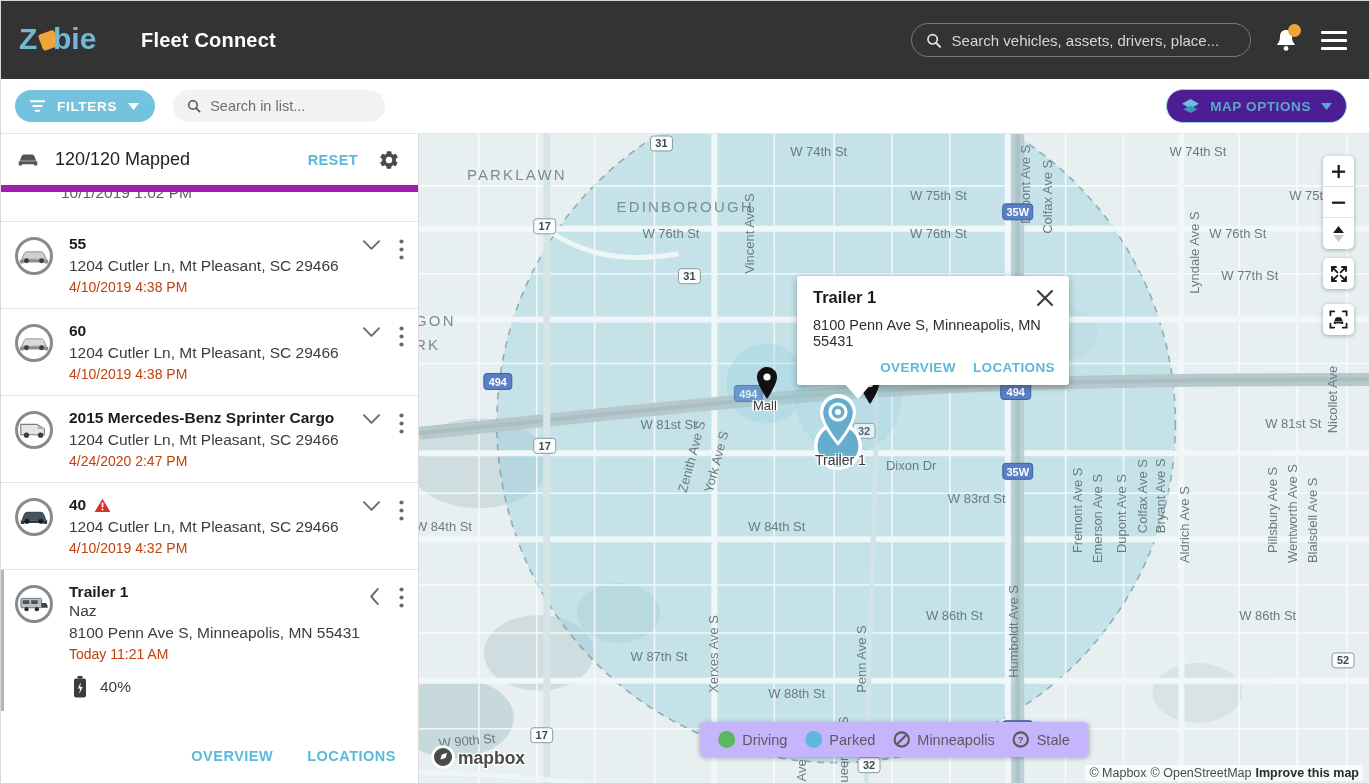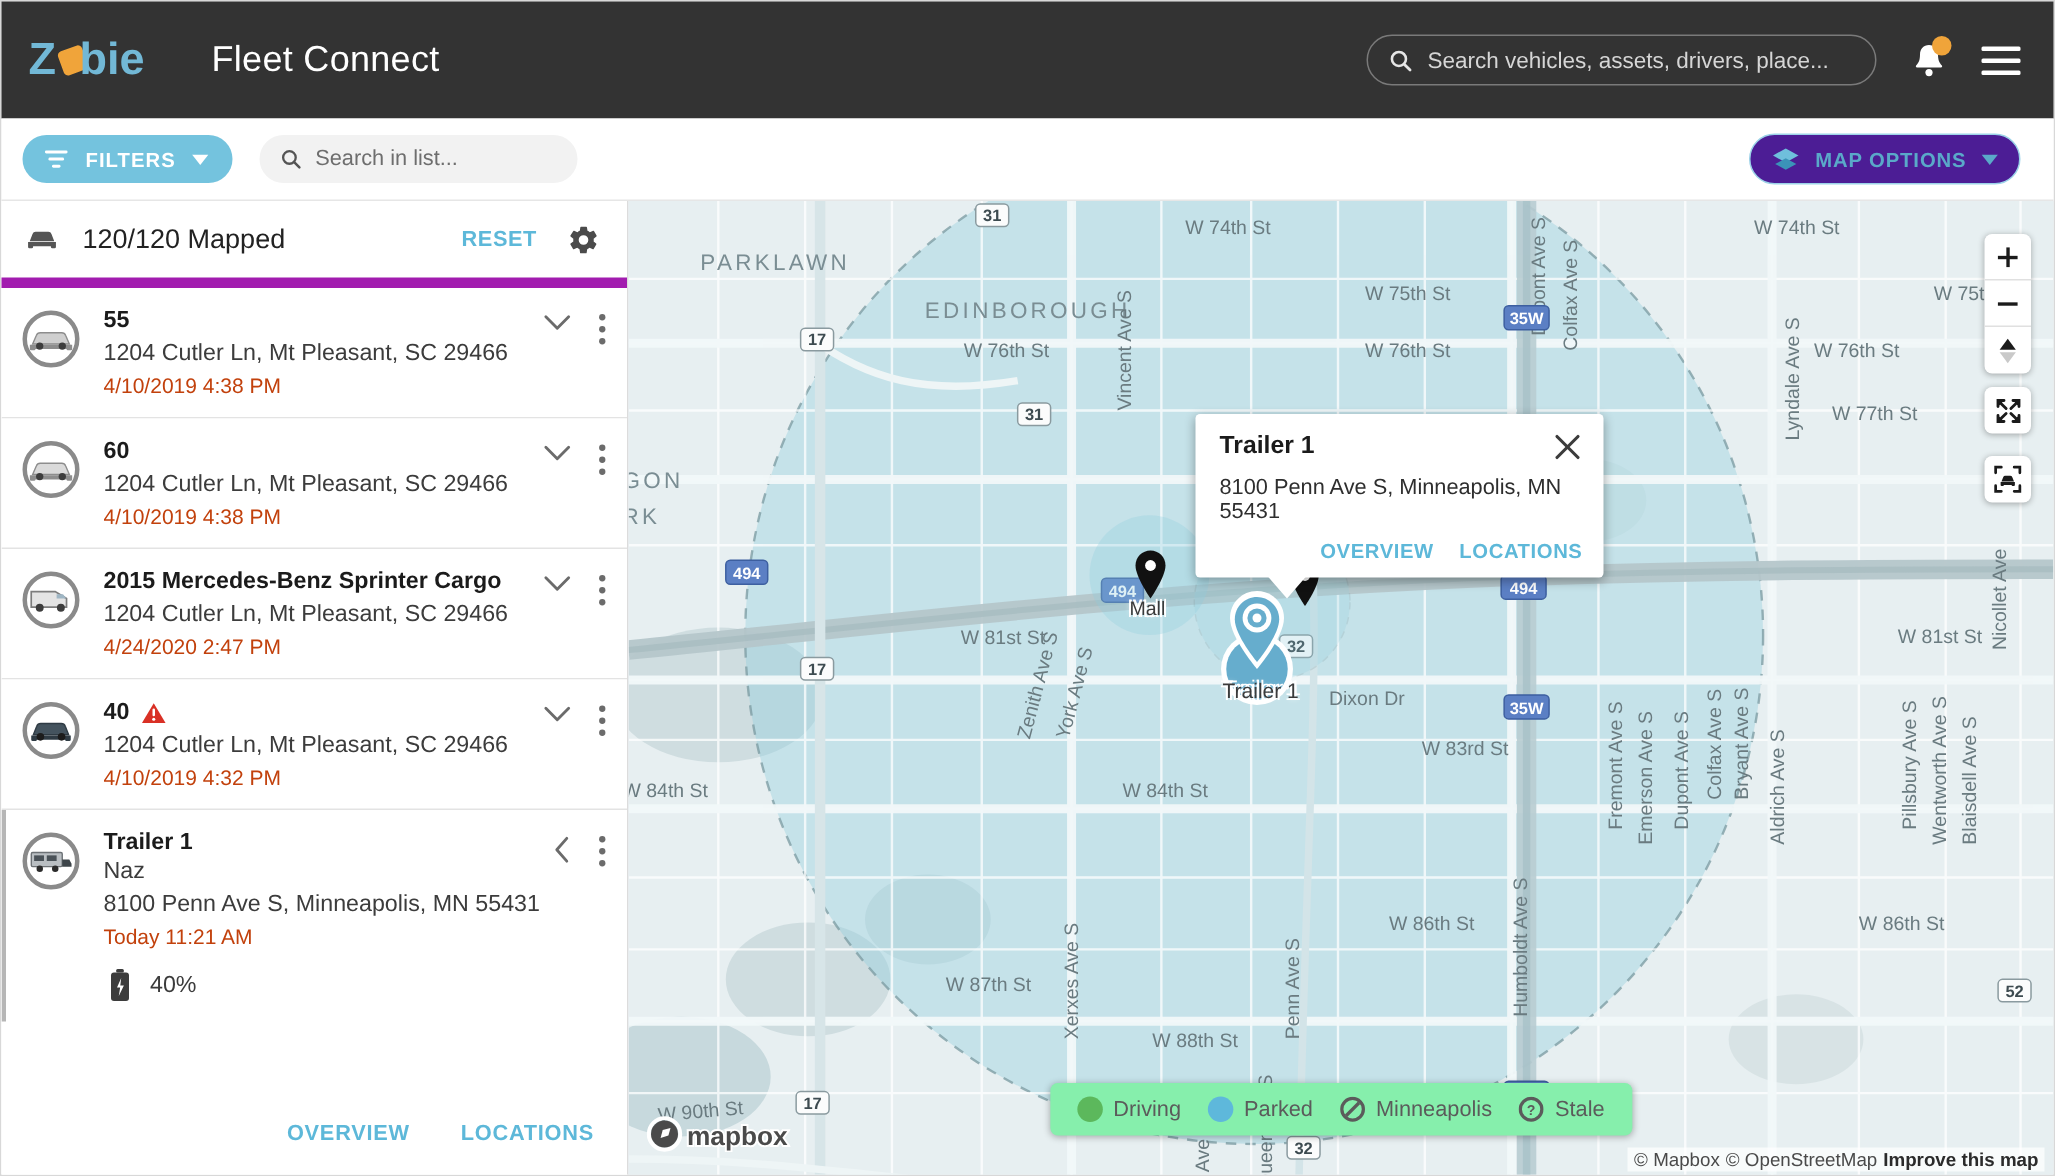--- a/index.html
+++ b/index.html
@@ -19,21 +19,21 @@
   
   .topbar {
     height: 78px; background: #333333;
     display: flex; align-items: center;
     padding: 0 22px 0 18px;
     flex: 0 0 78px;
   }
   .logo { display:flex; align-items:center; }
   .logo-svg { display:block; }
   .app-title {
-    color: #ffffff; font-size: 24px; font-weight: normal;
+    color: #ffffff; font-size: 20px; font-weight: bold;
     margin-left: 22px; letter-spacing: .2px;
   }
   .topbar-right {
     margin-left: auto; display: flex; align-items: center; gap: 22px;
   }
   .global-search {
     width: 340px; height: 34px; border-radius: 17px;
     border: 1px solid #7a7a7a; background: #333333;
     display: flex; align-items: center; padding: 0 14px; gap: 10px;
   }
@@ -202,21 +202,21 @@
   }
   .map-ctl {
     width: 31px; height: 31px; display: flex;
     align-items: center; justify-content: center; cursor: pointer;
     border-bottom: 1px solid #e0e0e0;
   }
   .map-ctl:last-child { border-bottom: none; }
 
   .legend {
     position: absolute; left: 50%; transform: translateX(-50%);
-    bottom: 26px; background: #86efac; border-radius: 5px;
+    bottom: 26px; background: #c4b5fd; border-radius: 5px;
     box-shadow: 0 1px 5px rgba(0,0,0,.3);
     display: flex; align-items: center; gap: 18px;
     padding: 9px 18px;
   }
   .legend-item { display: flex; align-items: center; gap: 7px; }
   .legend-label { font-size: 14.5px; color: #5b5b5b; }
   .dot { width: 17px; height: 17px; border-radius: 50%; }
 
   .attribution {
     position: absolute; right: 6px; bottom: 2px;
@@ -320,20 +320,23 @@
         <div class="list-header-count">120/120 Mapped</div>
         <div class="reset-link">RESET</div>
         <div class="gear-btn">
           <svg width="22" height="22" viewBox="0 0 24 24">
             <path fill="#4b4b4b" d="M19.4 13a7.6 7.6 0 0 0 0-2l2-1.6a.5.5 0 0 0 .1-.6l-1.9-3.3a.5.5 0 0 0-.6-.2l-2.4 1a7.4 7.4 0 0 0-1.7-1l-.4-2.5a.5.5 0 0 0-.5-.4h-3.8a.5.5 0 0 0-.5.4l-.4 2.5a7.4 7.4 0 0 0-1.7 1l-2.4-1a.5.5 0 0 0-.6.2L2.5 8.8a.5.5 0 0 0 .1.6L4.6 11a7.6 7.6 0 0 0 0 2l-2 1.6a.5.5 0 0 0-.1.6l1.9 3.3a.5.5 0 0 0 .6.2l2.4-1a7.4 7.4 0 0 0 1.7 1l.4 2.5a.5.5 0 0 0 .5.4h3.8a.5.5 0 0 0 .5-.4l.4-2.5a7.4 7.4 0 0 0 1.7-1l2.4 1a.5.5 0 0 0 .6-.2l1.9-3.3a.5.5 0 0 0-.1-.6zM12 15.5a3.5 3.5 0 1 1 0-7 3.5 3.5 0 0 1 0 7z"></path>
           </svg>
         </div>
       </div>
 
       <div class="list-scroll">
+        <div class="partial-row">
+          <span>10/1/2019 1:02 PM</span>
+        </div>
 
         <div class="v-item">
           <div class="avatar">
             <svg width="32" height="22" viewBox="0 0 34 22">
               <path d="M2 15h30v3a1 1 0 0 1-1 1h-2a1 1 0 0 1-1-1H6a1 1 0 0 1-1 1H3a1 1 0 0 1-1-1z" fill="#8d8d8d"></path>
               <path d="M4 14.5l2.6-6A3 3 0 0 1 9.4 6.6h15.2a3 3 0 0 1 2.8 1.9l2.6 6z" fill="#cfcfcf" stroke="#8d8d8d" stroke-width="1"></path>
               <circle cx="9" cy="16" r="2.6" fill="#3d3d3d"></circle>
                 <circle cx="25" cy="16" r="2.6" fill="#3d3d3d"></circle>
             </svg>
           </div>

